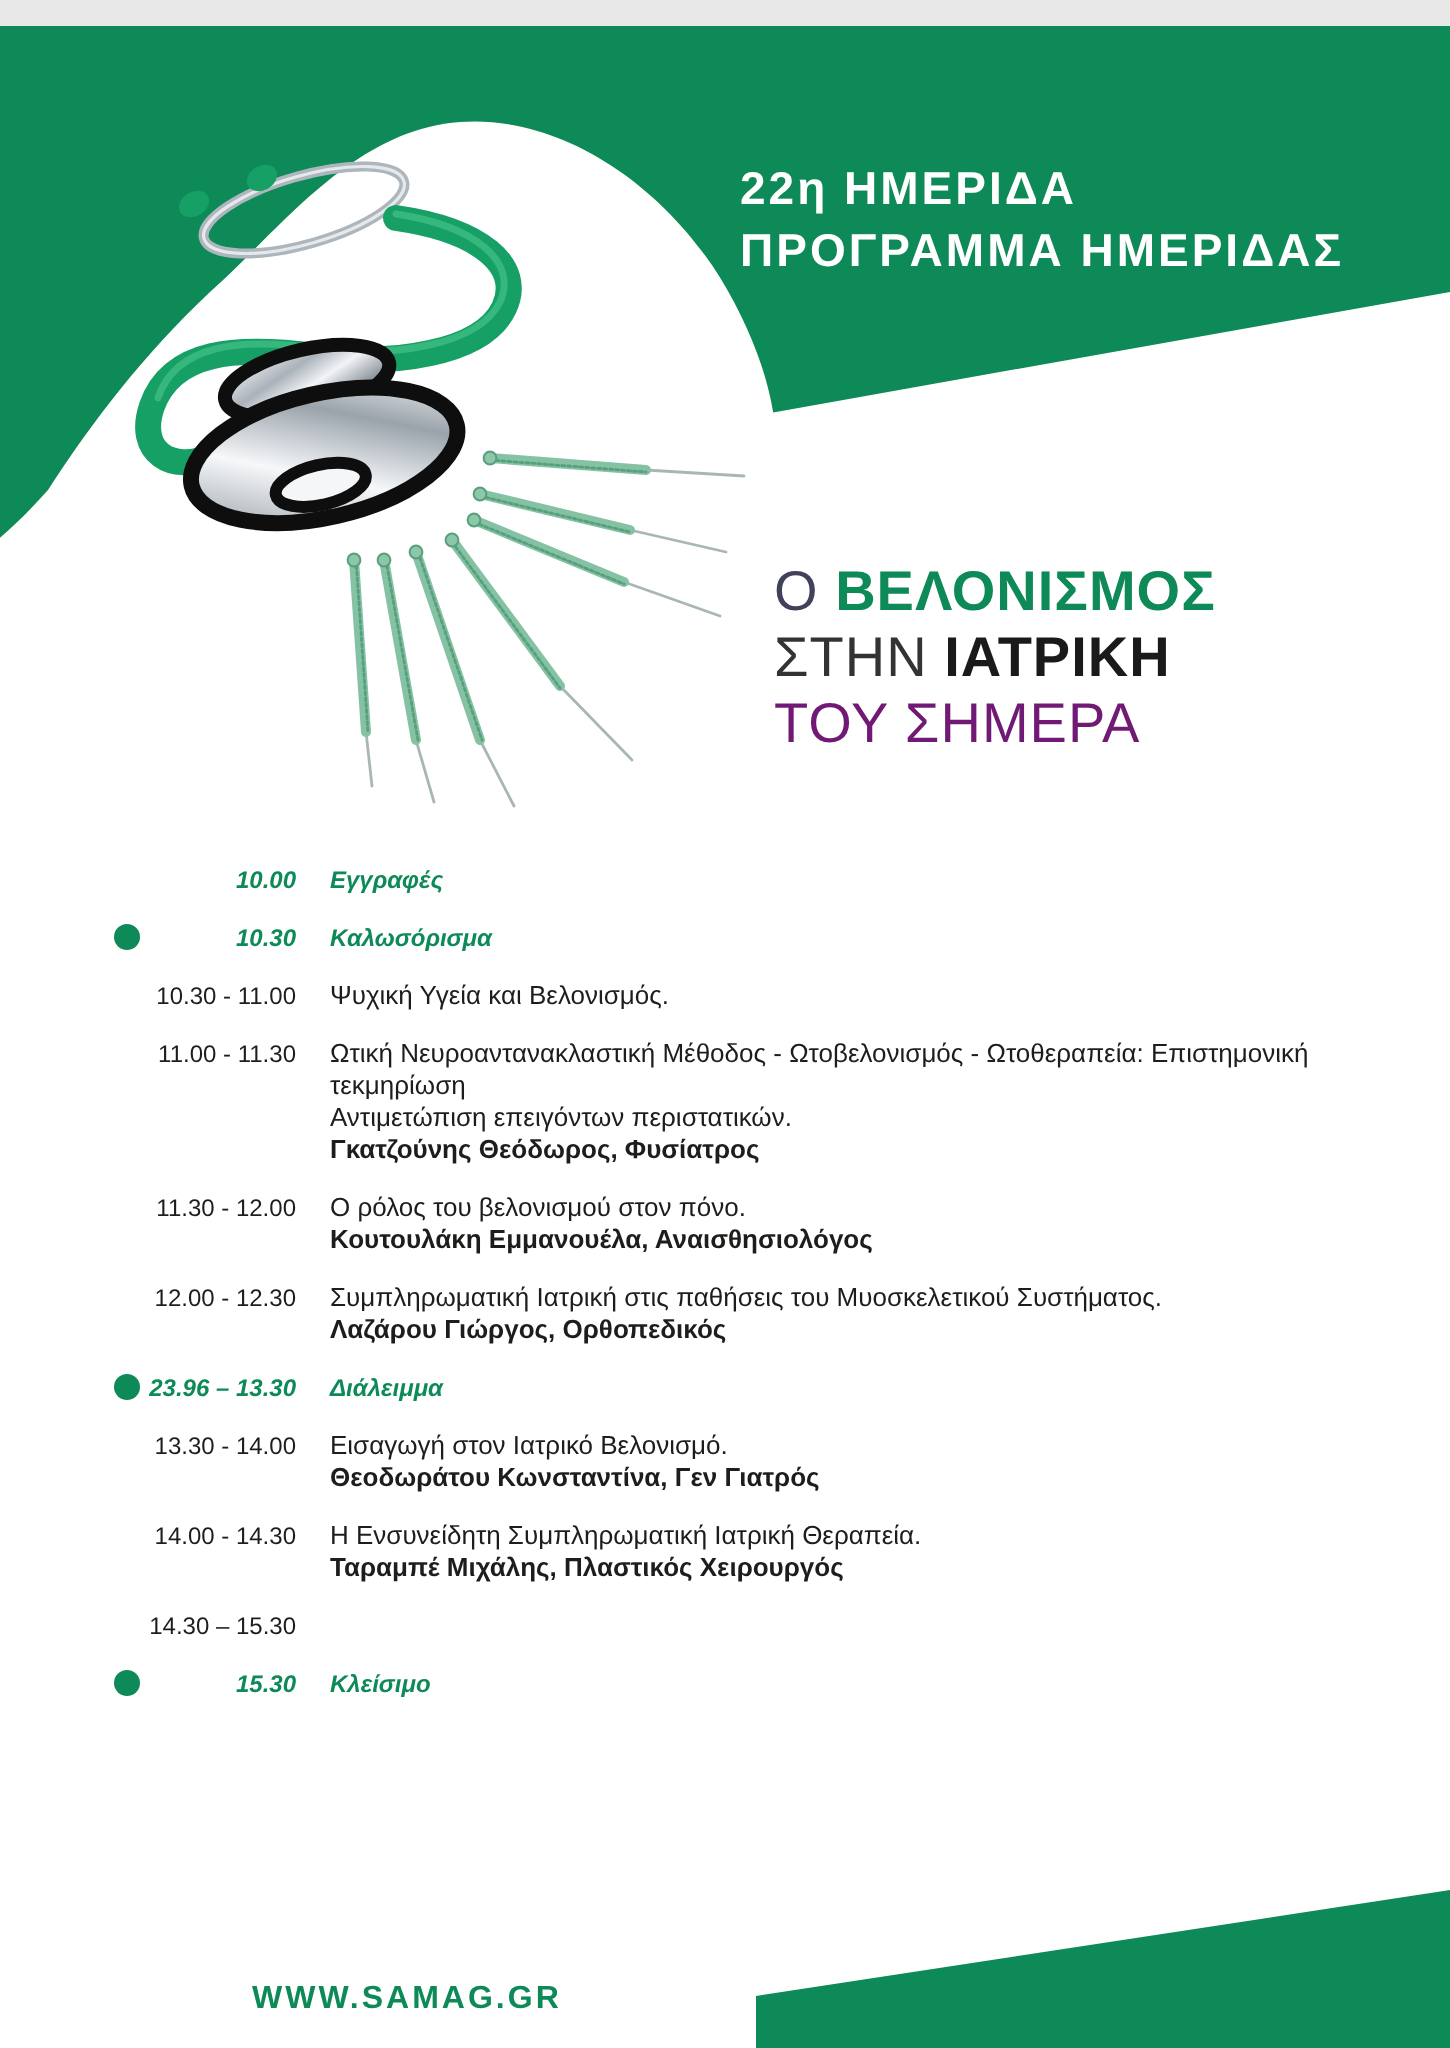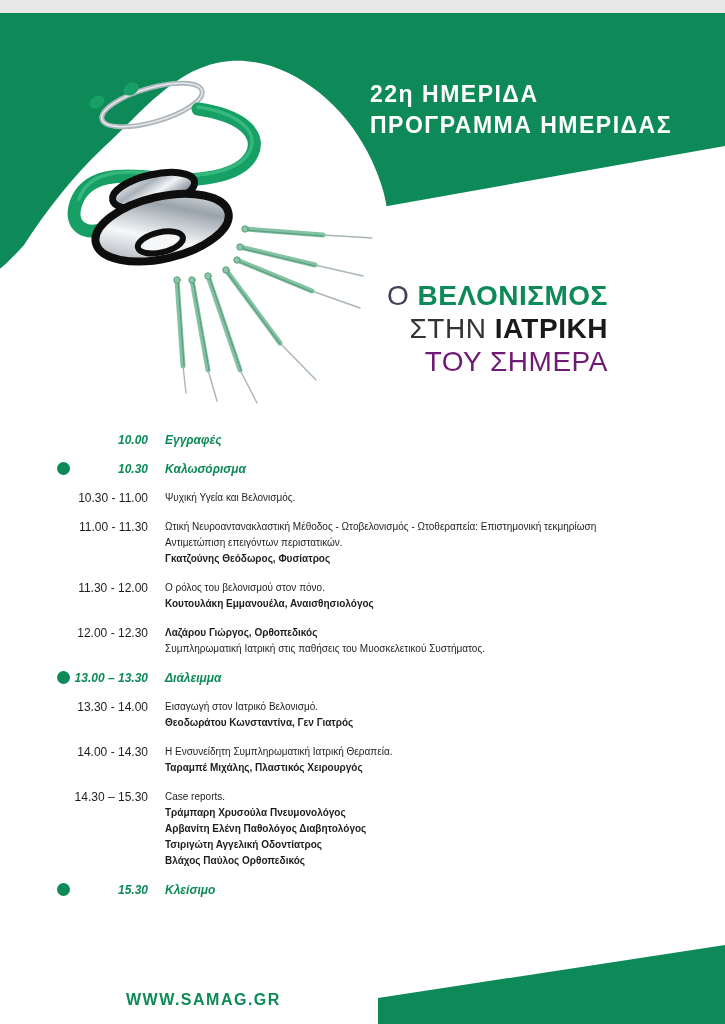--- a/index.html
+++ b/index.html
@@ -18,40 +18,40 @@
   .hero-svg{ position:absolute; left:0; top:0; width:725px; height:440px; }
   
   .hdr{
     position:absolute; left:370px; top:66px;
     color:#ffffff; font-weight:bold; font-size:23px; line-height:31px;
     letter-spacing:1.5px; white-space:nowrap;
   }
   
   .title{
     position:absolute; left:387px; top:266px;
-    font-size:28px; line-height:33px; white-space:nowrap; letter-spacing:.5px;text-align:right;
+    font-size:28px; line-height:33px; white-space:nowrap; letter-spacing:.5px;
   }
   .t-light1{ color:#41415c; font-weight:300; }
   .t-green{ color:#0d8a57; font-weight:bold; }
   .t-light2{ color:#333333; font-weight:300; }
   .t-black{ color:#1a1a1a; font-weight:bold; }
   .t-gray{ color:#701a75; font-weight:300; }
   
   .schedule{ position:absolute; left:0; top:419px; width:725px; }
   .row{ position:relative; display:flex; padding-left:55px; margin-bottom:13px; }
   .bullet{
     position:absolute; left:57px; top:1px; width:13px; height:13px;
     border-radius:50%; background:#0d8a57;
   }
   .time{
     width:93px; flex:0 0 93px; text-align:right;
     font-size:12px; line-height:16px; color:#1d1d1b; white-space:nowrap;
   }
   .desc{ flex:1 1 auto; margin-left:17px; padding-right:56px; }
-  .line{ font-size:10px; line-height:16px; color:#1d1d1b; }
+  .line{ font-size:13px; line-height:16px; color:#1d1d1b; }
   .line.b{ font-weight:bold; }
   .row.milestone .time, .row.milestone .line{
     color:#0d8a57; font-weight:bold; font-style:italic; font-size:12px;
   }
   
   .site{
     position:absolute; left:126px; top:978px;
     color:#0d8a57; font-weight:bold; font-size:16px; letter-spacing:1.5px;
     white-space:nowrap;
   }
@@ -206,54 +206,47 @@
       <div class="row">
         <div class="time">11.30 - 12.00</div>
         <div class="desc">
           <div class="line">Ο ρόλος του βελονισμού στον πόνο.</div>
           <div class="line b">Κουτουλάκη Εμμανουέλα, Αναισθησιολόγος</div>
         </div>
       </div>
       <div class="row">
         <div class="time">12.00 - 12.30</div>
         <div class="desc">
+          <div class="line">Συμπληρωματική Ιατρική στις παθήσεις του Μυοσκελετικού Συστήματος.</div>
           <div class="line b">Λαζάρου Γιώργος, Ορθοπεδικός</div>
-          <div class="line">Συμπληρωματική Ιατρική στις παθήσεις του Μυοσκελετικού Συστήματος.</div>
         </div>
       </div>
       <div class="row milestone">
         <span class="bullet"></span>
-        <div class="time">13.00 – 13.30</div>
+        <div class="time">23.96 – 13.30</div>
         <div class="desc">
           <div class="line b">Διάλειμμα</div>
         </div>
       </div>
       <div class="row">
         <div class="time">13.30 - 14.00</div>
         <div class="desc">
           <div class="line">Εισαγωγή στον Ιατρικό Βελονισμό.</div>
           <div class="line b">Θεοδωράτου Κωνσταντίνα, Γεν Γιατρός</div>
         </div>
       </div>
       <div class="row">
         <div class="time">14.00 - 14.30</div>
         <div class="desc">
           <div class="line">Η Ενσυνείδητη Συμπληρωματική Ιατρική Θεραπεία.</div>
           <div class="line b">Ταραμπέ Μιχάλης, Πλαστικός Χειρουργός</div>
         </div>
       </div>
       <div class="row">
         <div class="time">14.30 – 15.30</div>
-        <div class="desc">
-          <div class="line">Case reports.</div>
-          <div class="line b">Τράμπαρη Χρυσούλα Πνευμονολόγος</div>
-          <div class="line b">Αρβανίτη Ελένη Παθολόγος Διαβητολόγος</div>
-          <div class="line b">Τσιριγώτη Αγγελική Οδοντίατρος</div>
-          <div class="line b">Βλάχος Παύλος Ορθοπεδικός</div>
-        </div>
       </div>
       <div class="row milestone">
         <span class="bullet"></span>
         <div class="time">15.30</div>
         <div class="desc">
           <div class="line b">Κλείσιμο</div>
         </div>
       </div>
     </div>
 

